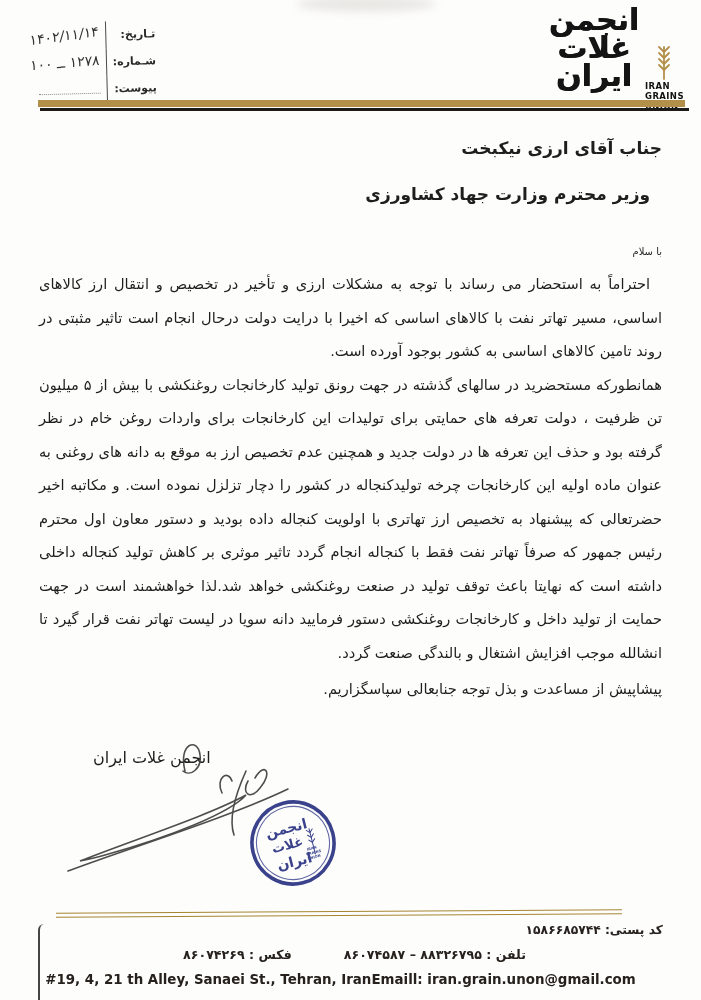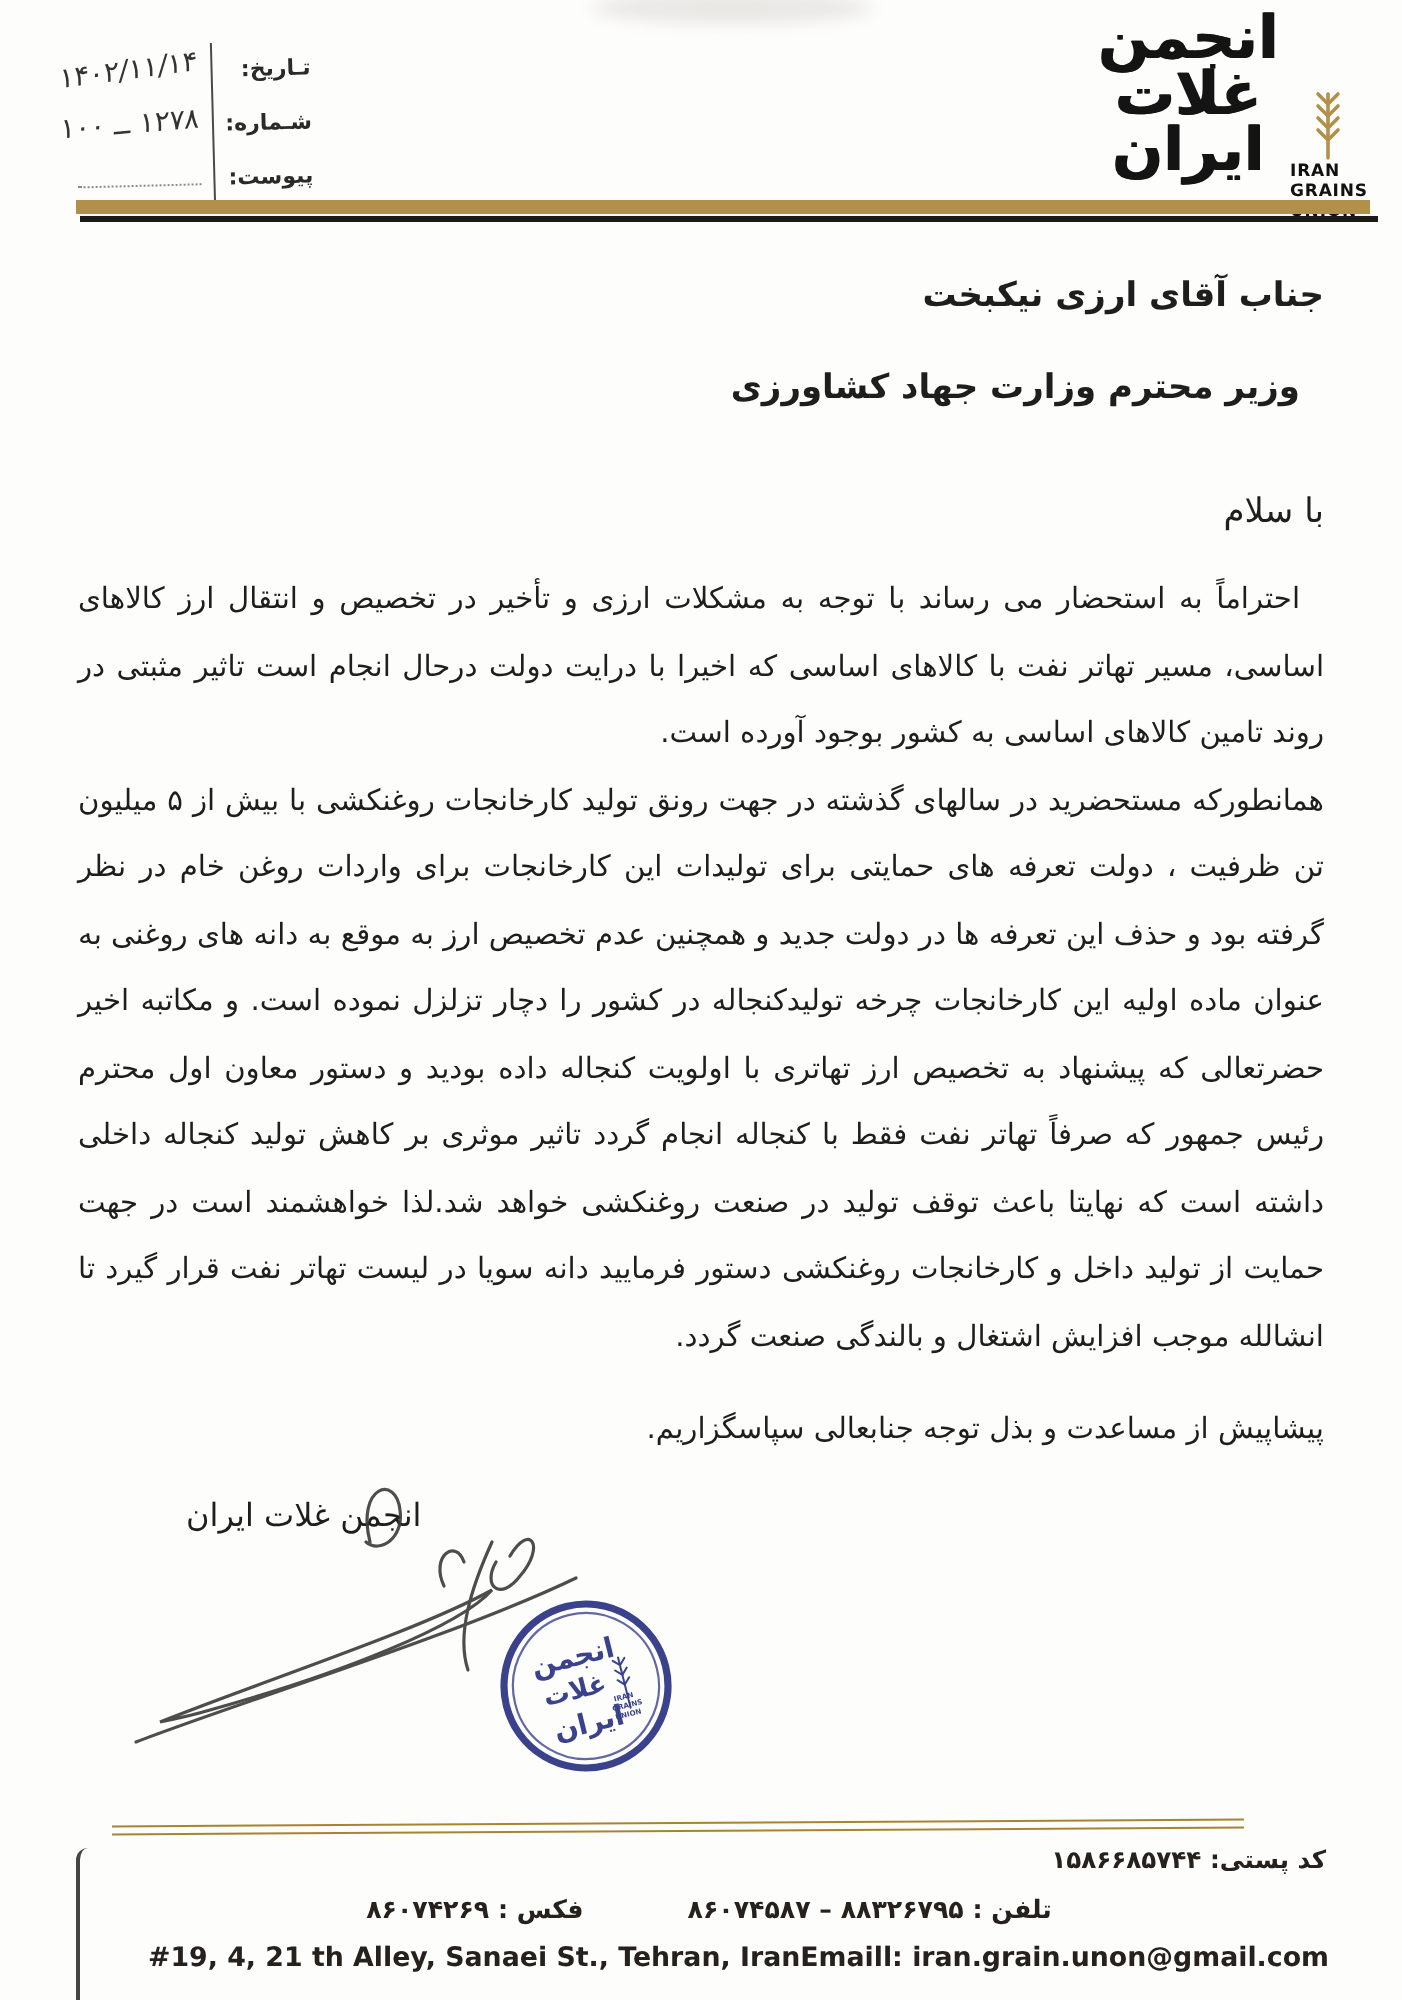--- a/index.html
+++ b/index.html
@@ -30,43 +30,43 @@
            letter-spacing:.4px;text-align:left;align-self:flex-start;padding-left:4px;}
 
   
   .rule-gold{position:absolute;left:38px;right:16px;top:100px;height:7px;background:#b39049;}
   .rule-black{position:absolute;left:40px;right:12px;top:108px;height:3px;background:#1d1b18;}
 
   
   .content{position:absolute;left:39px;right:39px;top:138px;direction:rtl;text-align:right;}
   .rcpt1{font-size:17px;font-weight:bold;margin:0 0 26px;}
   .rcpt2{font-size:17px;font-weight:bold;margin:12px;}
-  .salut{margin-top:42px;font-size:17px;}
+  .salut{margin-top:42px;font-size:10px;}
   .paras{margin-top:7px;font-size:14.6px;line-height:33.5px;text-align:justify;}
   .paras p{margin:0;}
   .p-first{text-indent:12px;}
-  .closing{font-size:14.6px;line-height:33.5px;text-align:right;margin-top:13px;}
+  .closing{font-size:14.6px;line-height:33.5px;text-align:right;margin-top:3px;}
 
   
   .sig-name{position:absolute;left:93px;top:748px;font-size:16px;font-weight:normal;direction:rtl;white-space:nowrap;}
   .sig-svg{position:absolute;left:50px;top:733px;}
   .stamp{position:absolute;left:249px;top:799px;transform:rotate(-14deg);opacity:.93;}
   .stamp text{font-family:"DejaVu Sans",sans-serif;}
 
   
   .gold2{position:absolute;left:56px;top:911px;width:566px;height:3px;
          border-top:1.6px solid #a5852f;border-bottom:1.6px solid #a5852f;transform:rotate(-.35deg);}
   .corner{position:absolute;left:38px;top:924px;height:76px;width:12px;
           border-left:2px solid #454545;border-top-left-radius:6px;}
   .f-rows{position:absolute;left:46px;right:38px;top:918px;color:#26211c;}
   .f-row1{display:flex;direction:rtl;justify-content:space-between;align-items:baseline;
           font-size:12.3px;font-weight:bold;line-height:25px;white-space:nowrap;}
   .f-row2{display:flex;direction:rtl;justify-content:center;gap:52px;
           font-size:12.6px;font-weight:bold;line-height:24px;white-space:nowrap;}
-  .f-row3{display:flex;direction:ltr;justify-content:space-between;
+  .f-row3{display:flex;direction:ltr;justify-content:center;
           padding:0 56px 0 28px;font-size:13.4px;font-weight:600;line-height:25px;white-space:nowrap;}
 </style>
 </head>
 <body>
 
 <div class="page">
 
   <div class="smudge"></div>
 
   <div class="ref">

